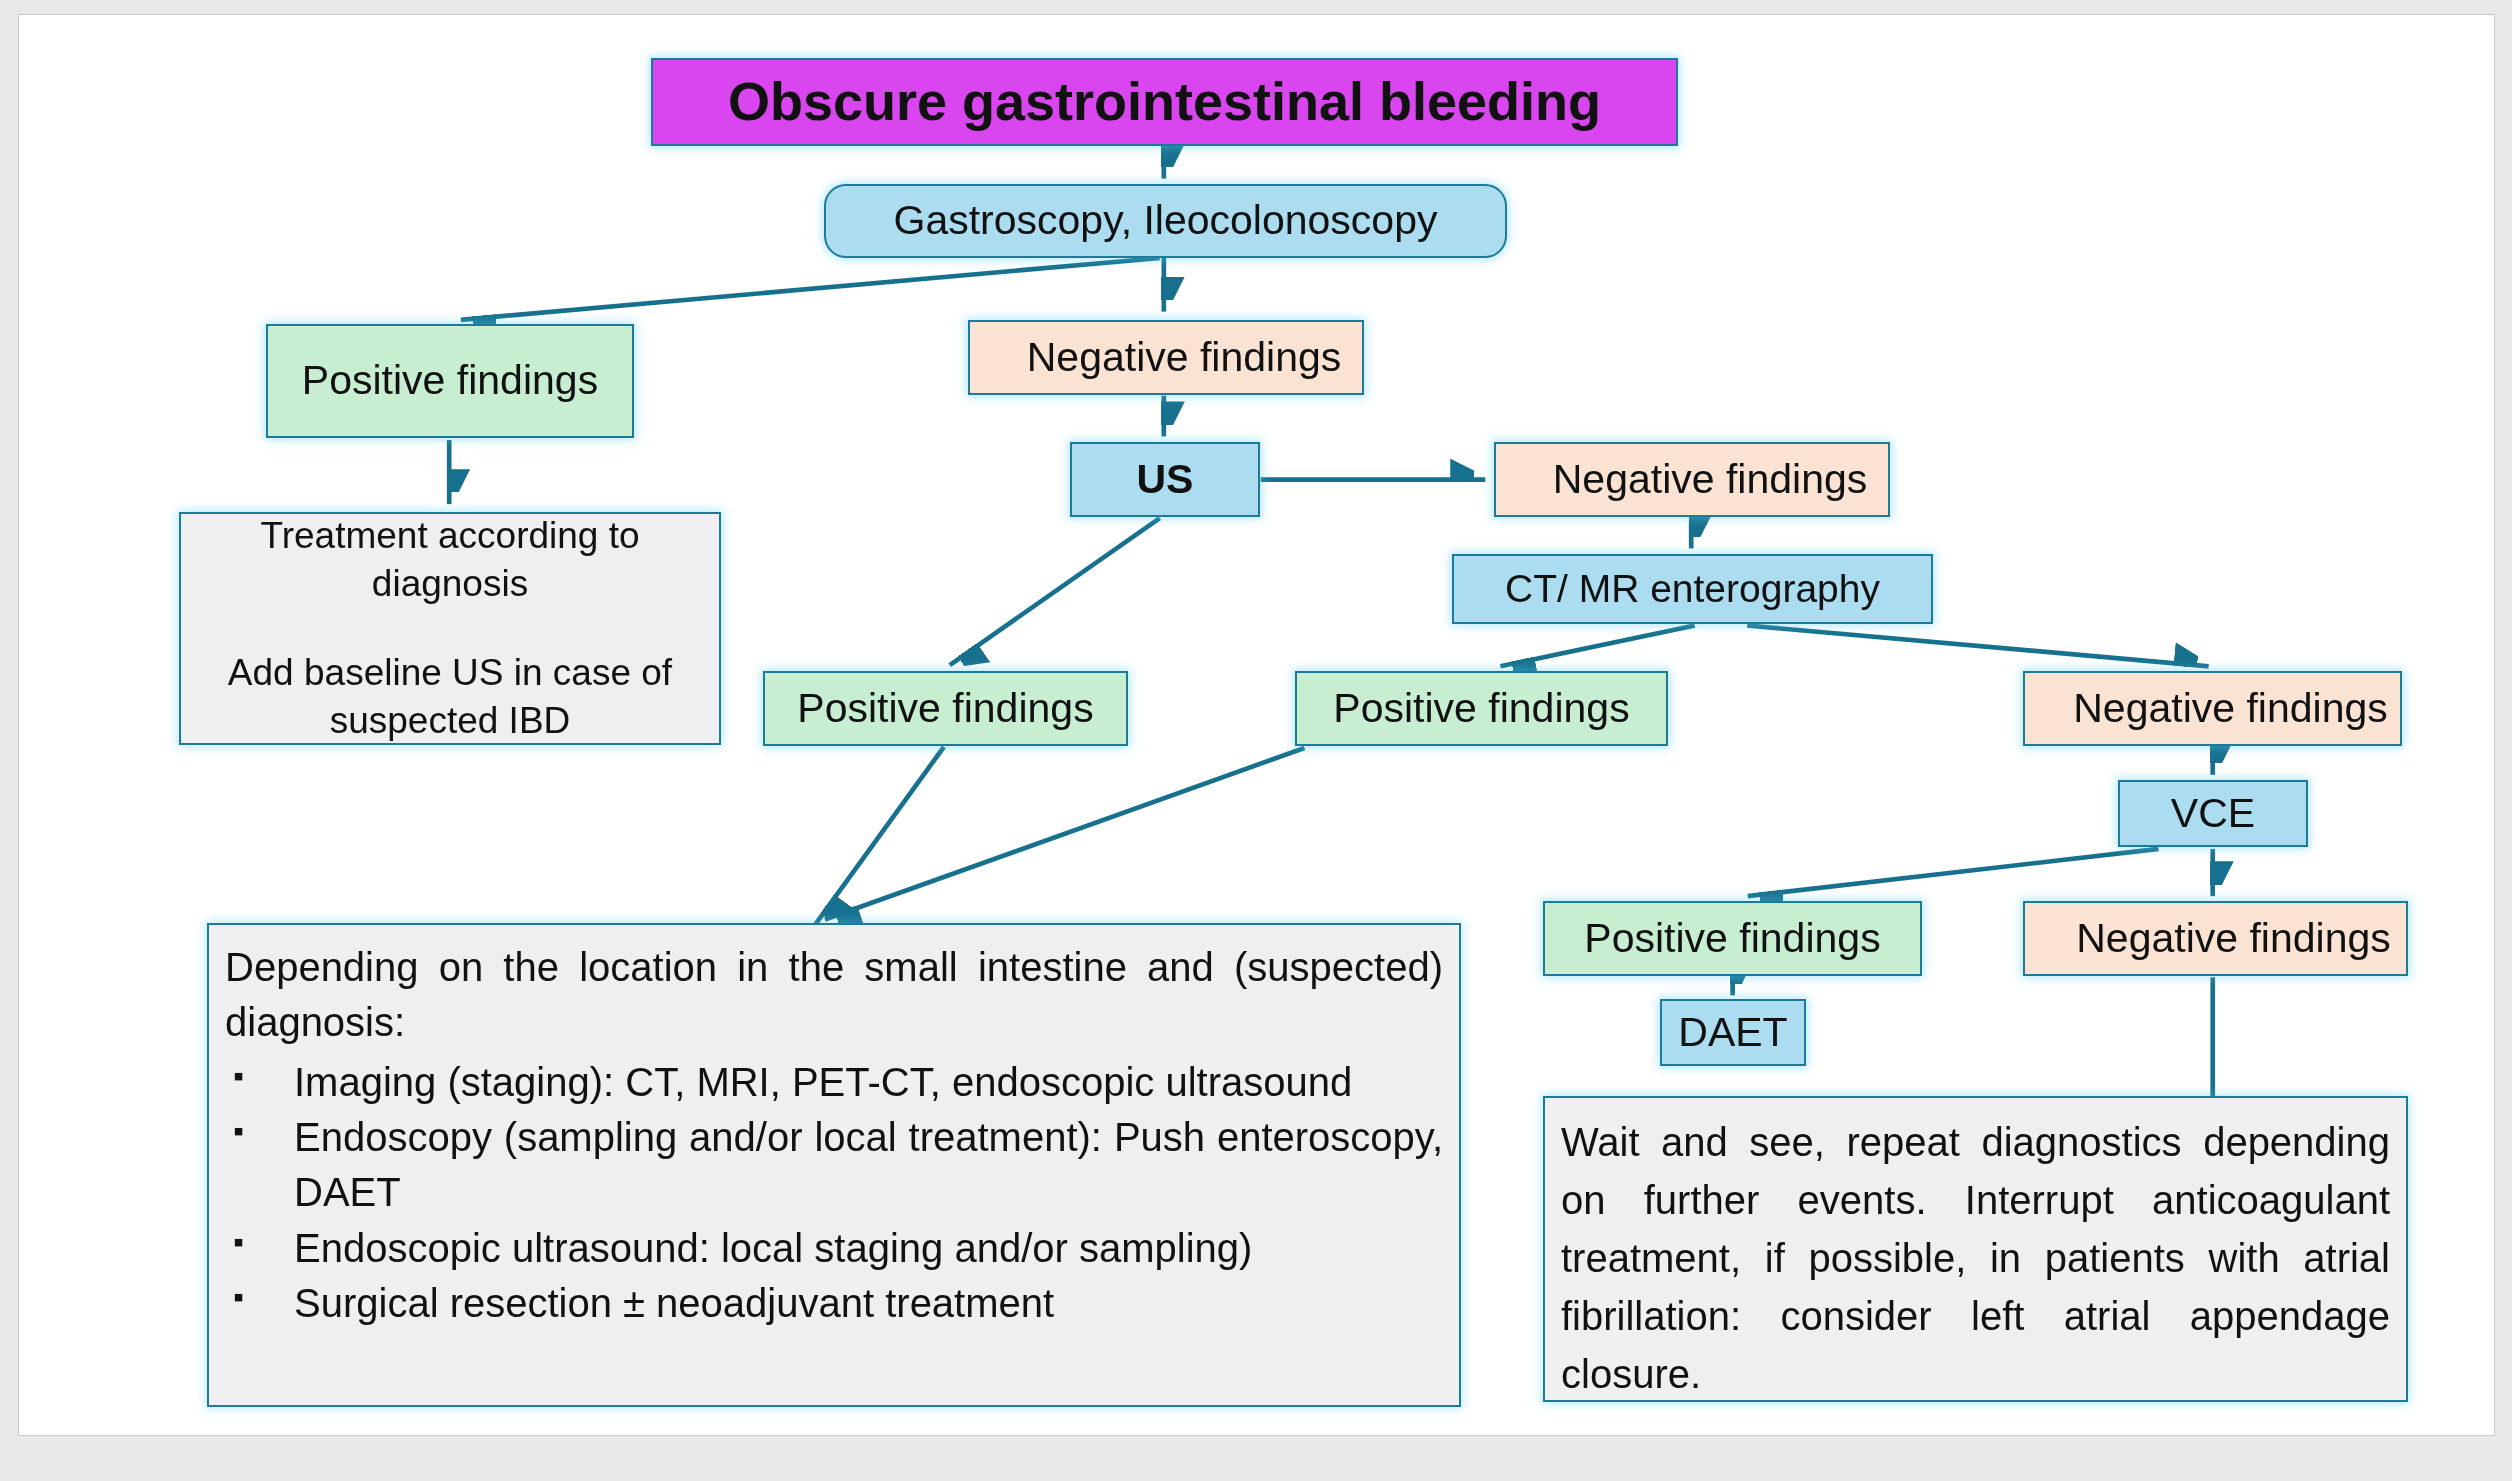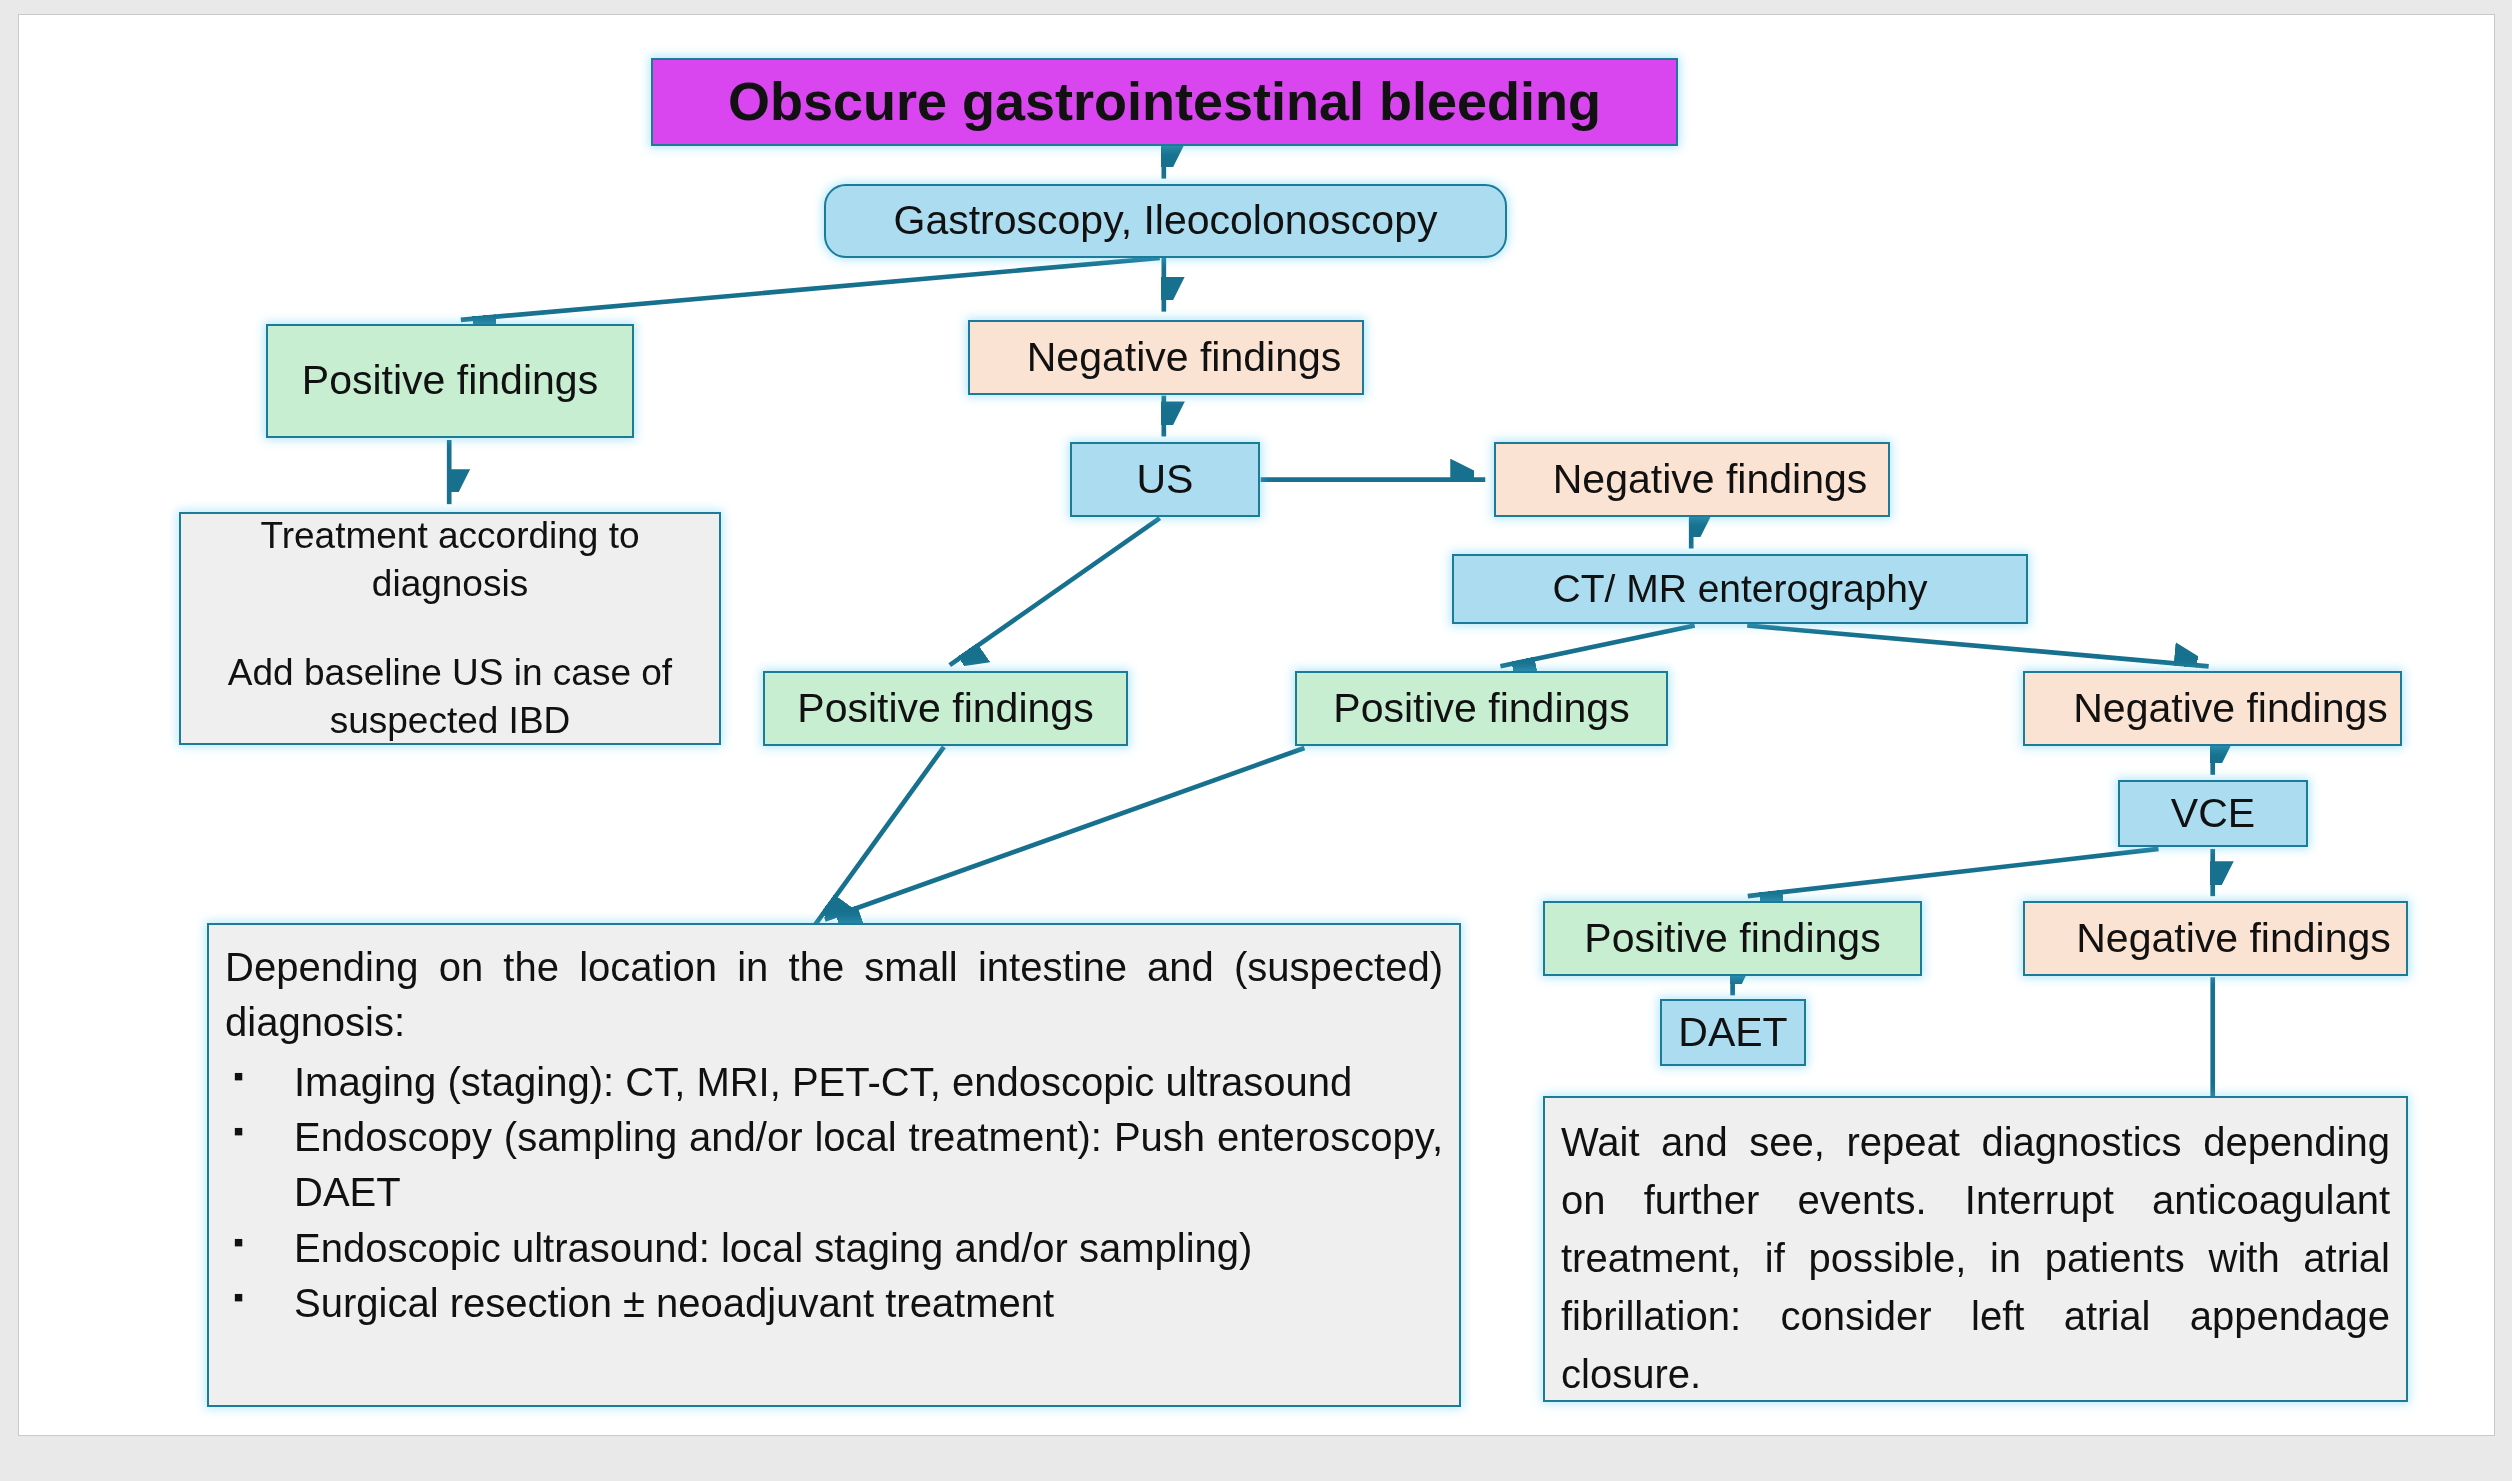--- a/index.html
+++ b/index.html
@@ -78,29 +78,29 @@
 
   <div class="node peach" style="left:968px;top:320px;width:396px;height:75px;">
     <span>Negative findings</span>
   </div>
 
   <div class="textbox center-text" style="left:179px;top:512px;width:542px;height:233px;">
     <p>Treatment according to diagnosis</p>
     <p>Add baseline US in case of suspected IBD</p>
   </div>
 
-  <div class="node blue" style="left:1070px;top:442px;width:190px;height:75px;">
+  <div class="node blue" style="left:1070px;top:442px;width:190px;height:75px;font-weight:bold;">
     <span>US</span>
   </div>
 
   <div class="node peach" style="left:1494px;top:442px;width:396px;height:75px;">
     <span>Negative findings</span>
   </div>
 
-  <div class="node blue" style="left:1452px;top:554px;width:576px;height:70px;font-size:39px;">
+  <div class="node blue" style="left:1452px;top:554px;width:481px;height:70px;font-size:39px;">
     <span>CT/ MR enterography</span>
   </div>
 
   <div class="node green" style="left:763px;top:671px;width:365px;height:75px;">
     <span>Positive findings</span>
   </div>
 
   <div class="node green" style="left:1295px;top:671px;width:373px;height:75px;">
     <span>Positive findings</span>
   </div>

